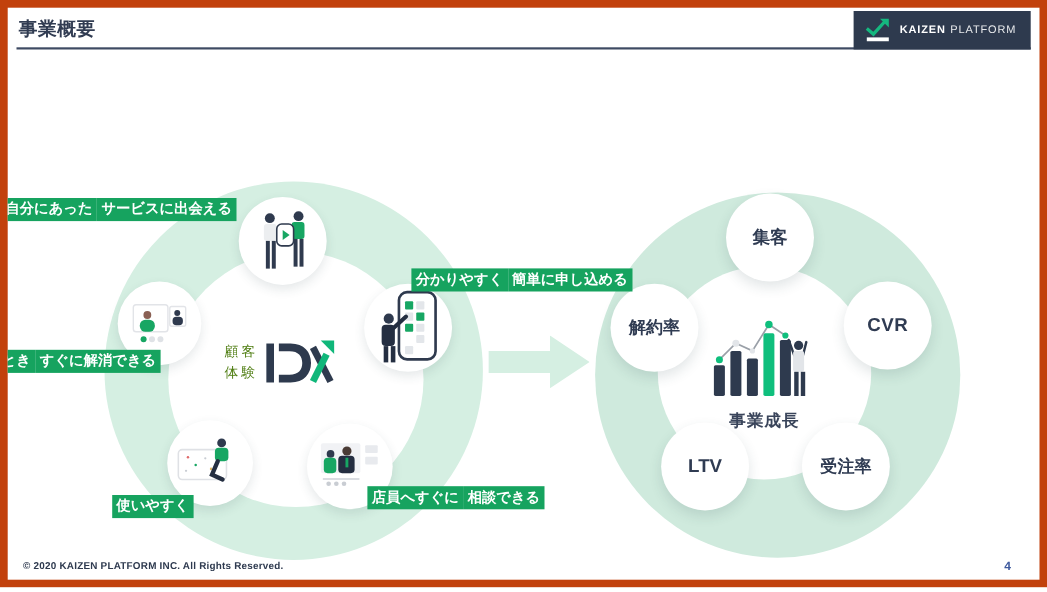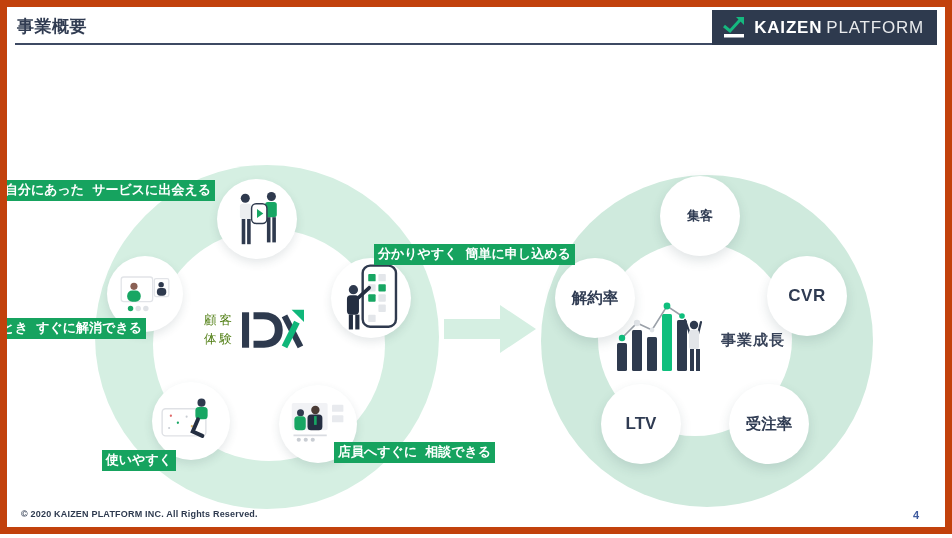--- a/index.html
+++ b/index.html
@@ -6,21 +6,21 @@
   .slide{
     position:relative;width:952px;height:534px;background:#ffffff;
     font-family:"Liberation Sans",sans-serif;overflow:hidden;
     border:7px solid #c2410c;box-sizing:border-box;padding-left:44px;
   }
   
   .page-title{position:absolute;left:10px;top:8px;font-size:17px;font-weight:bold;color:#313c52;letter-spacing:.5px;}
   .title-rule{position:absolute;left:8px;right:8px;top:36px;height:2px;background:#3e4a63;}
   .logo-box{position:absolute;right:8px;top:3px;height:35px;background:#2e3a4e;display:flex;align-items:center;gap:7px;padding:0 13px 0 10px;}
   .logo-box svg{display:block;}
-  .brand{font-size:17px;color:#ffffff;letter-spacing:.8px;white-space:nowrap;}
+  .brand{font-size:10px;color:#ffffff;letter-spacing:.8px;white-space:nowrap;}
   .brand .b{font-weight:bold;}
   .brand .l{font-weight:normal;color:#e9ebed;margin-left:4px;}
   
   .headline{position:absolute;left:0;top:85px;width:100%;text-align:center;font-size:19.5px;font-weight:bold;color:#3d4963;line-height:27px;white-space:nowrap;}
   .hl{background:#e9ebee;padding:3px 1px 4px;}
   
   .ring-outer{position:absolute;left:88px;top:158px;width:344px;height:344px;border-radius:50%;background:#d5efe2;}
   .ring-inner{position:absolute;left:146px;top:222px;width:232px;height:232px;border-radius:50%;background:#ffffff;}
   .ill-circle{position:absolute;background:#fff;border-radius:50%;box-shadow:0 4px 10px rgba(45,65,75,.12);display:flex;align-items:center;justify-content:center;z-index:2;}
   .ic1{left:210px;top:172px;width:80px;height:80px;}
@@ -36,24 +36,24 @@
   .bl2{left:367px;top:235px;}
   .bl3{top:309px;right:799px;}
   .bl4{top:441px;right:769px;}
   .bl5{left:327px;top:433px;}
   .cx-logo{position:absolute;left:197px;top:301px;display:flex;align-items:center;gap:7px;z-index:3;}
   .cx-kanji{font-size:12.5px;color:#4d7c0f;letter-spacing:3px;line-height:1.5;font-weight:500;}
   
   .flow-arrow{position:absolute;left:437px;top:298px;z-index:1;}
   
   .big-circle{position:absolute;left:534px;top:168px;width:332px;height:332px;border-radius:50%;background:#cfeadd;}
-  .center-circle{position:absolute;left:591px;top:235px;width:194px;height:194px;border-radius:50%;background:#fff;display:flex;flex-direction:row;align-items:center;justify-content:center;z-index:2;}
+  .center-circle{position:absolute;left:591px;top:235px;width:194px;height:194px;border-radius:50%;background:#fff;display:flex;flex-direction:column;align-items:center;justify-content:center;z-index:2;}
   .growth-label{margin-top:3px;font-size:15px;font-weight:bold;color:#39445a;letter-spacing:1px;}
   .sat{position:absolute;width:80px;height:80px;border-radius:50%;background:#fff;box-shadow:0 5px 12px rgba(45,70,80,.14);display:flex;align-items:center;justify-content:center;font-weight:bold;color:#2f3b52;z-index:3;font-size:15.5px;}
-  .s1{left:653px;top:169px;font-size:13px;}
+  .s1{left:653px;top:169px;font-size:16px;}
   .s2{left:760px;top:249px;font-size:17px;letter-spacing:.5px;}
   .s3{left:548px;top:251px;}
   .s4{left:594px;top:377px;font-size:17px;}
   .s5{left:722px;top:377px;}
   
   .copyright{position:absolute;left:14px;bottom:8px;font-size:9px;font-weight:bold;color:#2e3a4f;letter-spacing:.2px;}
   .page-num{position:absolute;right:26px;bottom:6px;font-size:11px;font-weight:bold;color:#3e5a9e;}
 </style>
 </head>
 <body>

